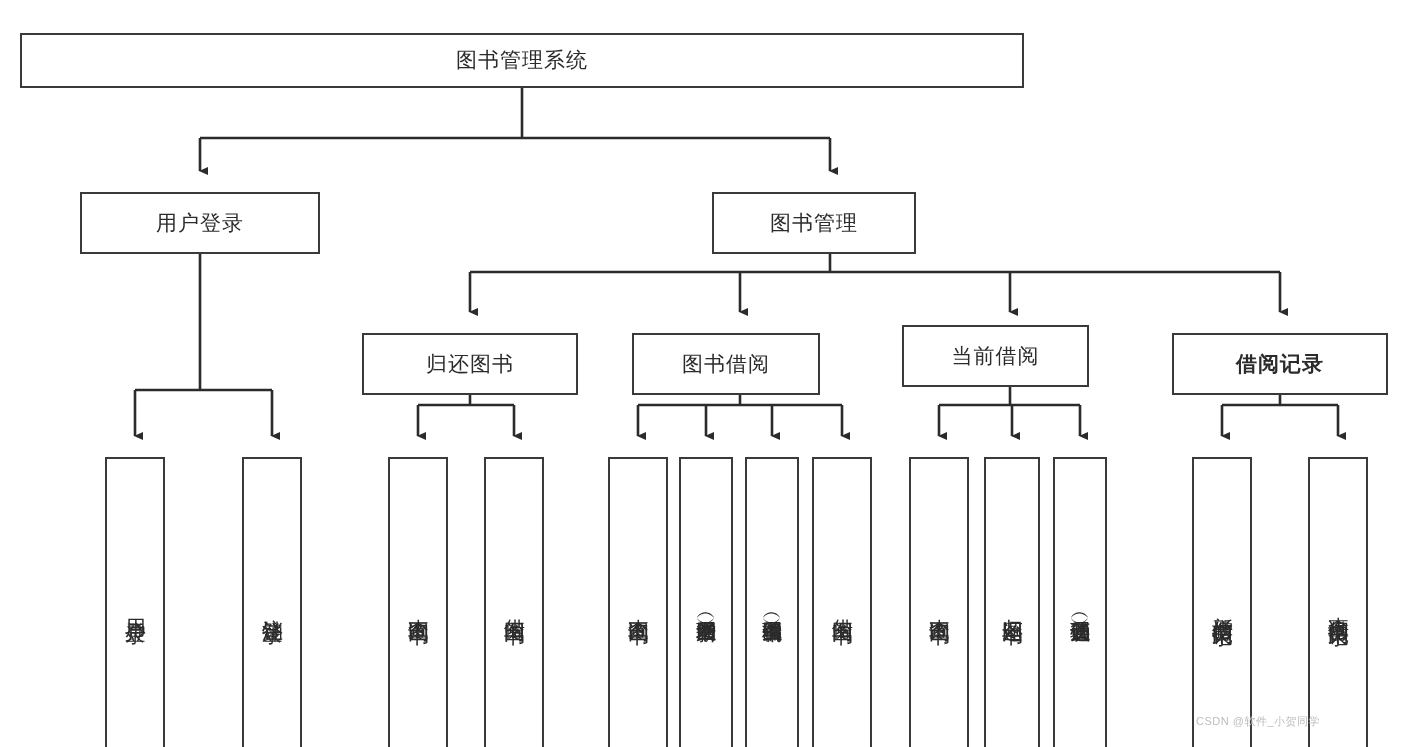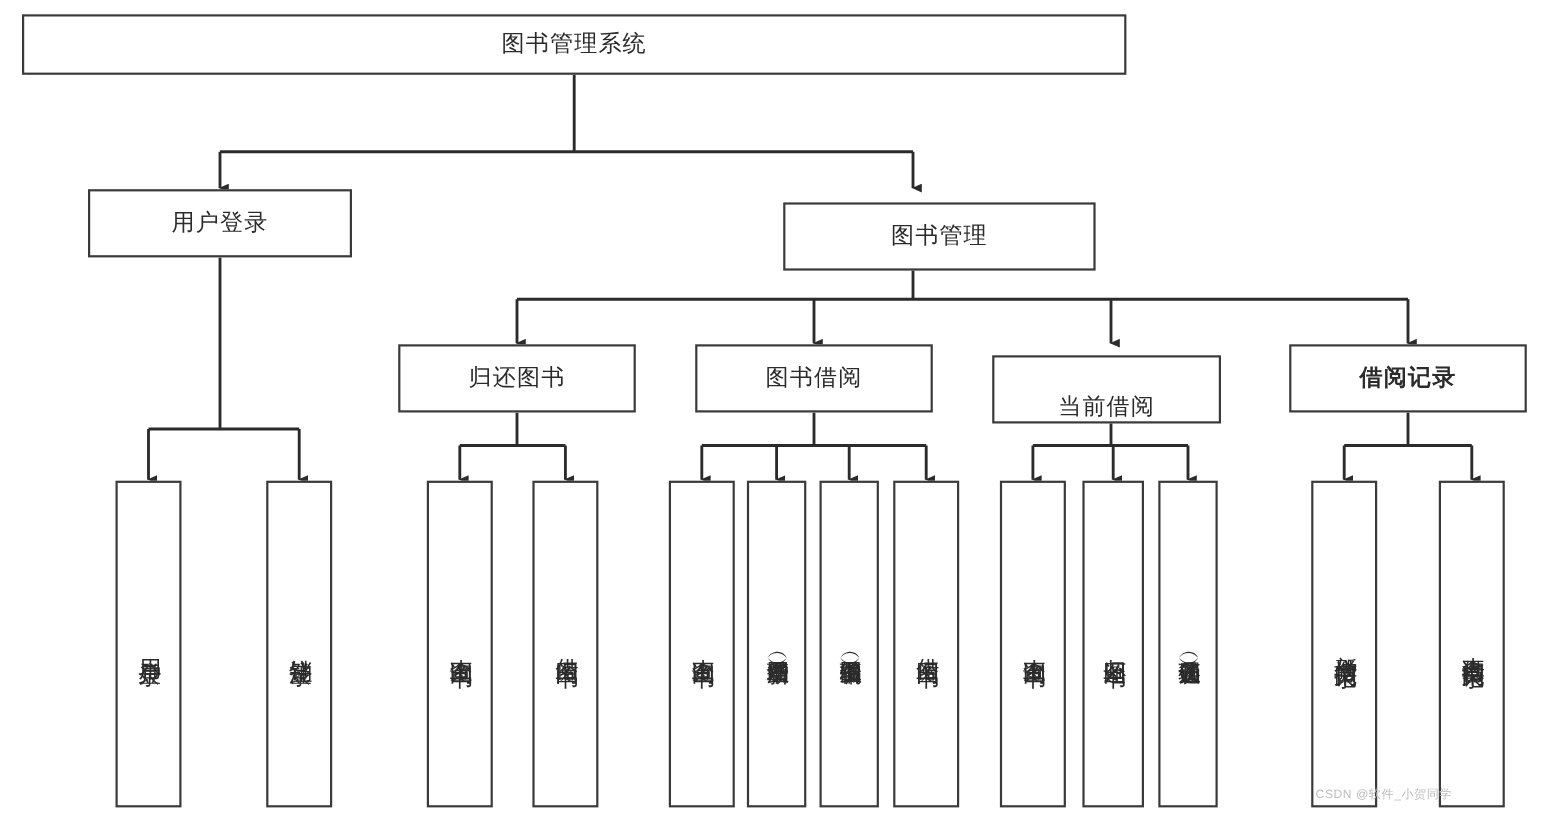--- a/index.html
+++ b/index.html
@@ -28,20 +28,21 @@
     position: absolute;
     box-sizing: border-box;
     background: #ffffff;
     border: 2px solid #3a3a3a;
     display: flex;
     align-items: center;
     justify-content: center;
     color: #2b2b2b;
     line-height: 1.18;
     text-align: center;
+    margin-top: 20px;
   }
   .node.horiz {
     font-size: 21px;
     letter-spacing: 1px;
     writing-mode: horizontal-tb;
   }
   .node.vert {
     writing-mode: vertical-rl;
     text-orientation: upright;
     font-size: 21px;
@@ -111,30 +112,30 @@
         <path d="M1338,405 L1338,436" marker-end="url(#arrow)"></path>
       </g>
   </svg>
   <div id="nodes">
       <div class="node horiz" style="left: 20px; top: 13px; width: 1004px; height: 55px;">
         <span class="node-label">图书管理系统</span>
       </div>
       <div class="node horiz" style="left: 80px; top: 172px; width: 240px; height: 62px;">
         <span class="node-label">用户登录</span>
       </div>
-      <div class="node horiz" style="left: 712px; top: 184px; width: 284px; height: 62px;">
+      <div class="node horiz" style="left: 712px; top: 172px; width: 204px; height: 62px;">
         <span class="node-label">图书管理</span>
       </div>
       <div class="node horiz" style="left: 362px; top: 313px; width: 216px; height: 62px;">
         <span class="node-label">归还图书</span>
       </div>
-      <div class="node horiz" style="left: 632px; top: 313px; width: 216px; height: 62px;">
+      <div class="node horiz" style="left: 632px; top: 313px; width: 188px; height: 62px;">
         <span class="node-label">图书借阅</span>
       </div>
-      <div class="node horiz" style="left: 902px; top: 323px; width: 208px; height: 62px; align-items: flex-end;">
+      <div class="node horiz" style="left: 902px; top: 305px; width: 187px; height: 62px;">
         <span class="node-label">当前借阅</span>
       </div>
       <div class="node horiz" style="left: 1172px; top: 313px; width: 216px; height: 62px; font-weight: bold;">
         <span class="node-label">借阅记录</span>
       </div>
       <div class="node vert" style="left: 105px; top: 437px; width: 60px; height: 297px;">
         <span class="node-label">用户登录</span>
       </div>
       <div class="node vert" style="left: 242px; top: 437px; width: 60px; height: 297px;">
         <span class="node-label">注销登录</span>

